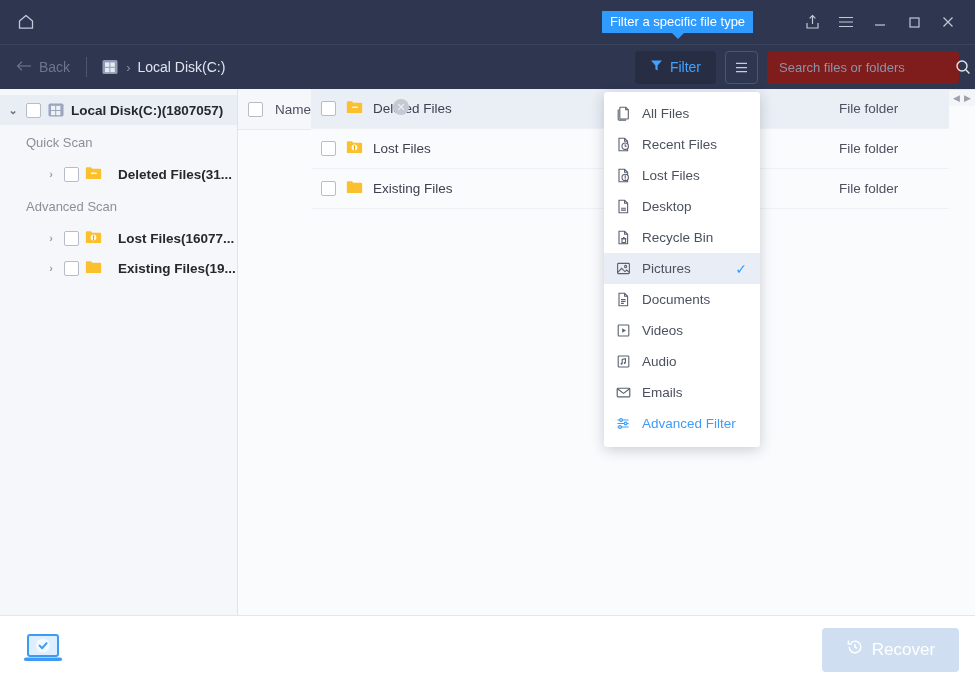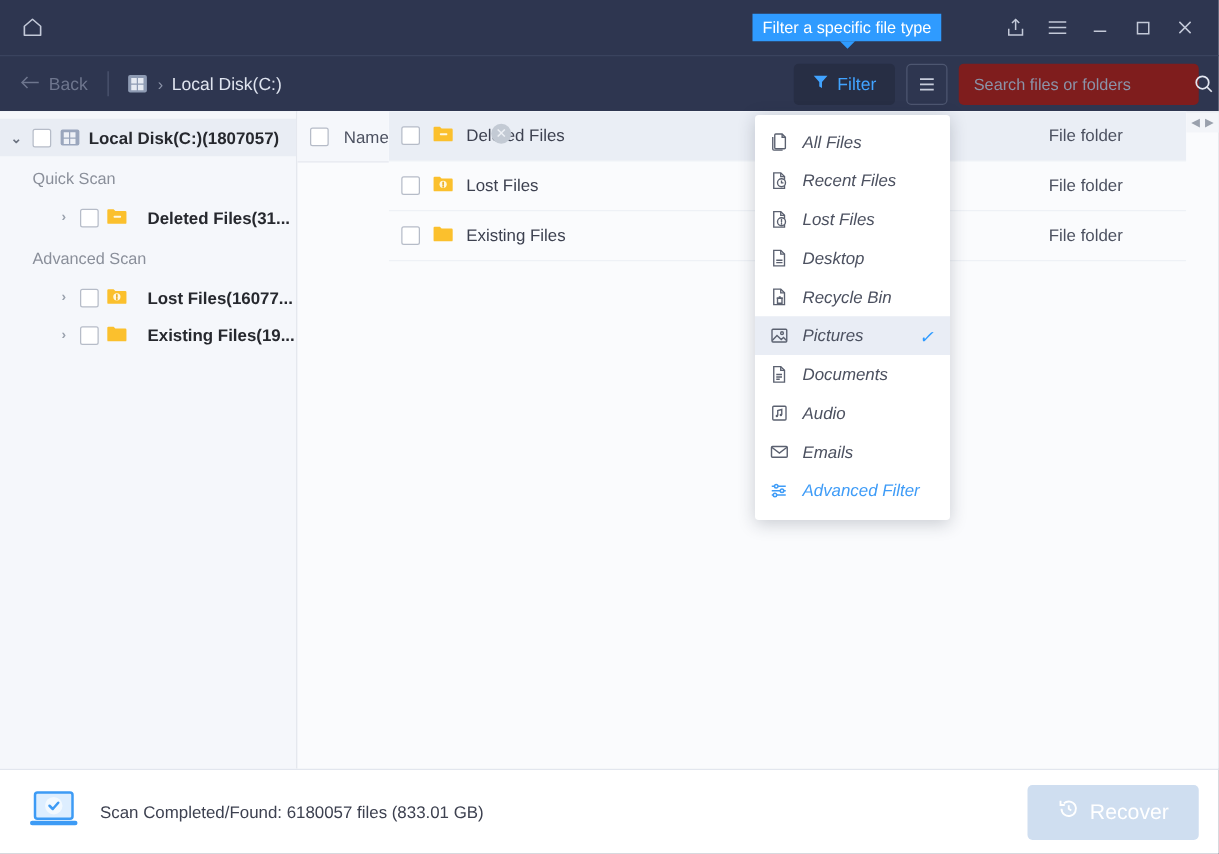--- a/index.html
+++ b/index.html
@@ -193,21 +193,20 @@
     font-size:17px;
   }
 
   
   .menu {
     position:absolute; left:604px; top:92px; width:156px;
     background:#ffffff; border-radius:3px;
     box-shadow: 0 3px 14px rgba(30,40,60,0.22);
     padding: 6px 0 8px 0;
     z-index:50;
-    font-style:italic;
   }
   .menu-item {
     height:31px; display:flex; align-items:center; gap:10px;
     padding: 0 13px 0 11px; font-size:13.5px; color:#4c5160;
   }
   .menu-item.active { background:#e9edf5; }
   .menu-item .mlabel { flex:1 1 auto; }
   .menu-item .check { color:#2f9bff; font-size:14px; }
   .menu-item.adv { color:#3f9cf7; }
   .mic { width:17px; height:17px; flex:0 0 auto; display:block; color:#5b6170; }
@@ -515,20 +514,29 @@
       <span>
         <svg class="mic" viewBox="0 0 17 17" fill="none" stroke="currentColor" stroke-width="1.1">
           <path d="M4 2.3h5.6l3 3v9.4H4z"></path>
             <path d="M9.6 2.3v3h3"></path>
           <path d="M6 8.6h4.6M6 10.5h4.6M6 12.3h2.8" stroke-width="1.2"></path>
         </svg>
       </span>
       <span class="mlabel">Documents</span>
     </div>
 
+    <div class="menu-item">
+      <span>
+        <svg class="mic" viewBox="0 0 17 17" fill="none" stroke="currentColor" stroke-width="1.1">
+          <rect x="3.2" y="3" width="10.6" height="11" rx="0.8"></rect>
+          <path d="M7.2 6.2 L11 8.5 L7.2 10.8 Z" fill="currentColor" stroke="none"></path>
+        </svg>
+      </span>
+      <span class="mlabel">Videos</span>
+    </div>
 
     <div class="menu-item">
       <span>
         <svg class="mic" viewBox="0 0 17 17" fill="none" stroke="currentColor" stroke-width="1.1">
           <rect x="3.2" y="3" width="10.6" height="11" rx="0.8"></rect>
           <path d="M7.2 10.6V6.4l3.2-.8v4.2" stroke-width="1.1"></path>
           <circle cx="6.5" cy="10.8" r="1" fill="currentColor" stroke="none"></circle>
           <circle cx="9.7" cy="10" r="1" fill="currentColor" stroke="none"></circle>
         </svg>
       </span>
@@ -560,21 +568,20 @@
 
   <div class="footer">
     <span>
       <svg class="laptop-ic" viewBox="0 0 42 34">
         <rect x="6" y="4" width="30" height="21" rx="2" fill="#ddeeff" stroke="#3d9bf5" stroke-width="2"></rect>
         <circle cx="21" cy="14.5" r="7" fill="#f2f9ff"></circle>
         <path d="M17.6 14.6 L20.2 17.2 L24.6 12.2" fill="none" stroke="#3d9bf5" stroke-width="2" stroke-linecap="round" stroke-linejoin="round"></path>
         <rect x="2" y="26.5" width="38" height="3.6" rx="1.8" fill="#3d9bf5"></rect>
       </svg>
     </span>
-    <span class="scan-text">Scan Completed/Found: 6180057 files (833.01 GB)</span>
     <div class="recover-btn">
       <span>
         <svg width="18" height="18" viewBox="0 0 18 18" fill="none" stroke="#ffffff" stroke-width="1.5">
           <path d="M3.2 9a5.8 5.8 0 1 0 1.9-4.3"></path>
           <path d="M2.4 2.6v3.4h3.4"></path>
           <path d="M9 6.2V9l2 1.4"></path>
         </svg>
       </span>
       <span>Recover</span>
     </div>

